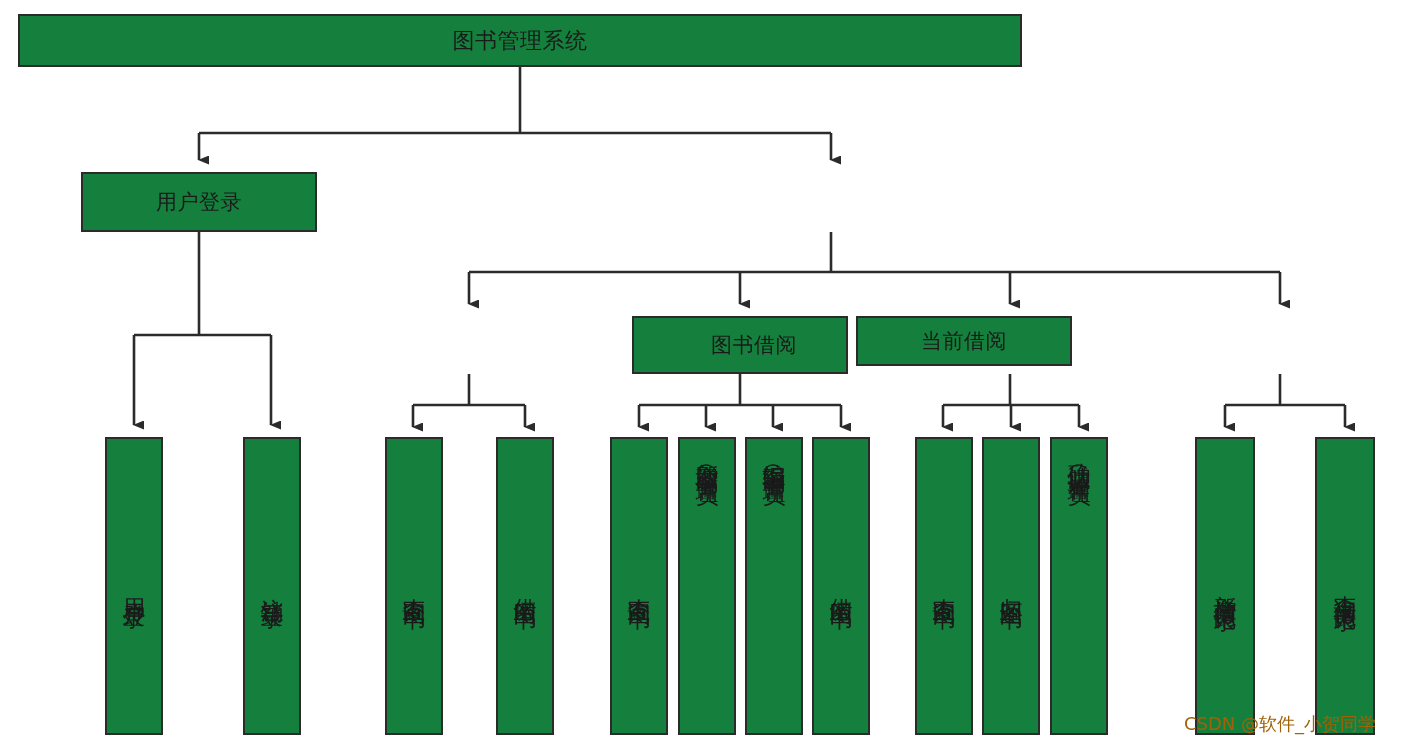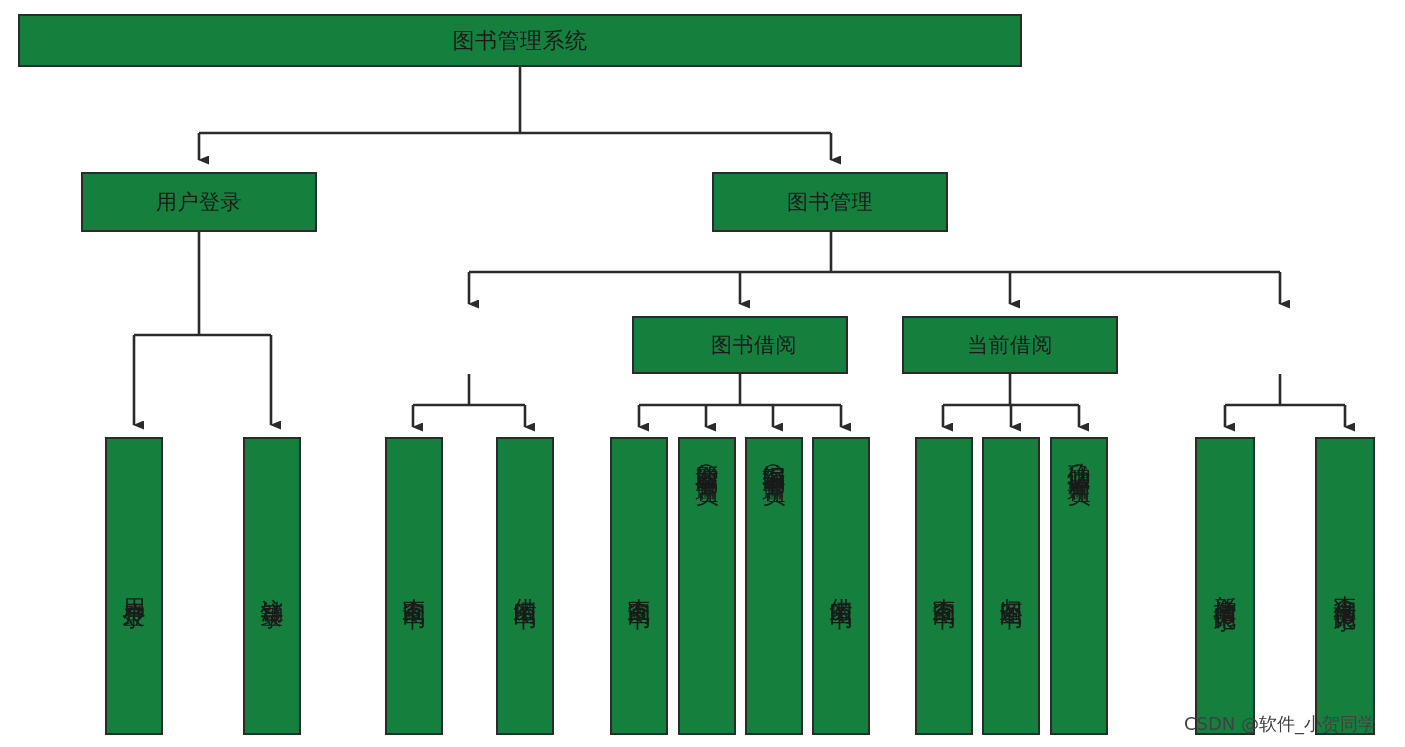--- a/index.html
+++ b/index.html
@@ -62,21 +62,21 @@
   }
   .node.vertical.centered {
     align-items: center;
     padding-top: 0;
   }
   .watermark {
     position: absolute;
     left: 1184px;
     top: 712px;
     font-size: 18px;
-    color: #404040;
+    color: #a16207;
     white-space: nowrap;
     z-index: 5;
     font-family: "DejaVu Sans", "Liberation Sans", sans-serif;
   }
 </style>
 </head>
 <body>
 
 <div id="canvas">
 
@@ -130,28 +130,25 @@
     </g>
   </svg>
 
   <div class="node root horizontal" style="left:18px; top:14px; width:1004px; height:53px;">
     <span class="label">图书管理系统</span>
   </div>
 
   <div class="node horizontal" style="left:81px; top:172px; width:236px; height:60px;">
     <span class="label">用户登录</span>
   </div>
-  <div class="node horizontal" style="left:712px; top:172px; width:236px; height:60px;">
-    <span class="label">图书管理</span>
-  </div>
 
   <div class="node horizontal" style="left:632px; top:316px; width:216px; height:58px;padding-left:28px;">
     <span class="label">图书借阅</span>
   </div>
-  <div class="node horizontal" style="left:902px; top:316px; width:216px; height:58px;">
+  <div class="node horizontal" style="left:856px; top:316px; width:216px; height:50px;">
     <span class="label">当前借阅</span>
   </div>
 
   <div class="node vertical centered" style="left:105px; top:437px; width:58px; height:298px;">
     <span class="label">用户登录</span>
   </div>
   <div class="node vertical centered" style="left:243px; top:437px; width:58px; height:298px;">
     <span class="label">注销登录</span>
   </div>
 

